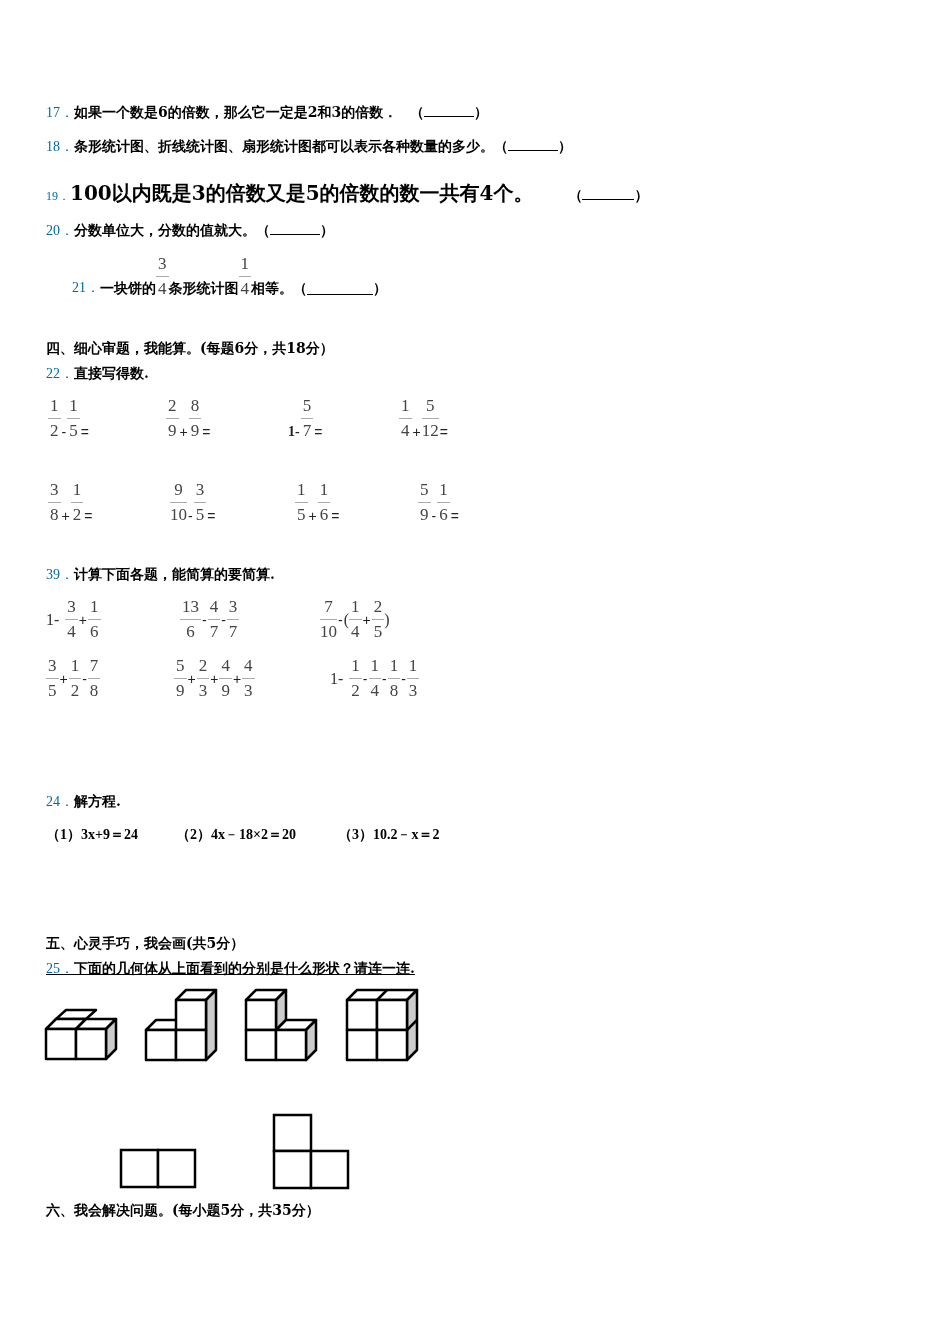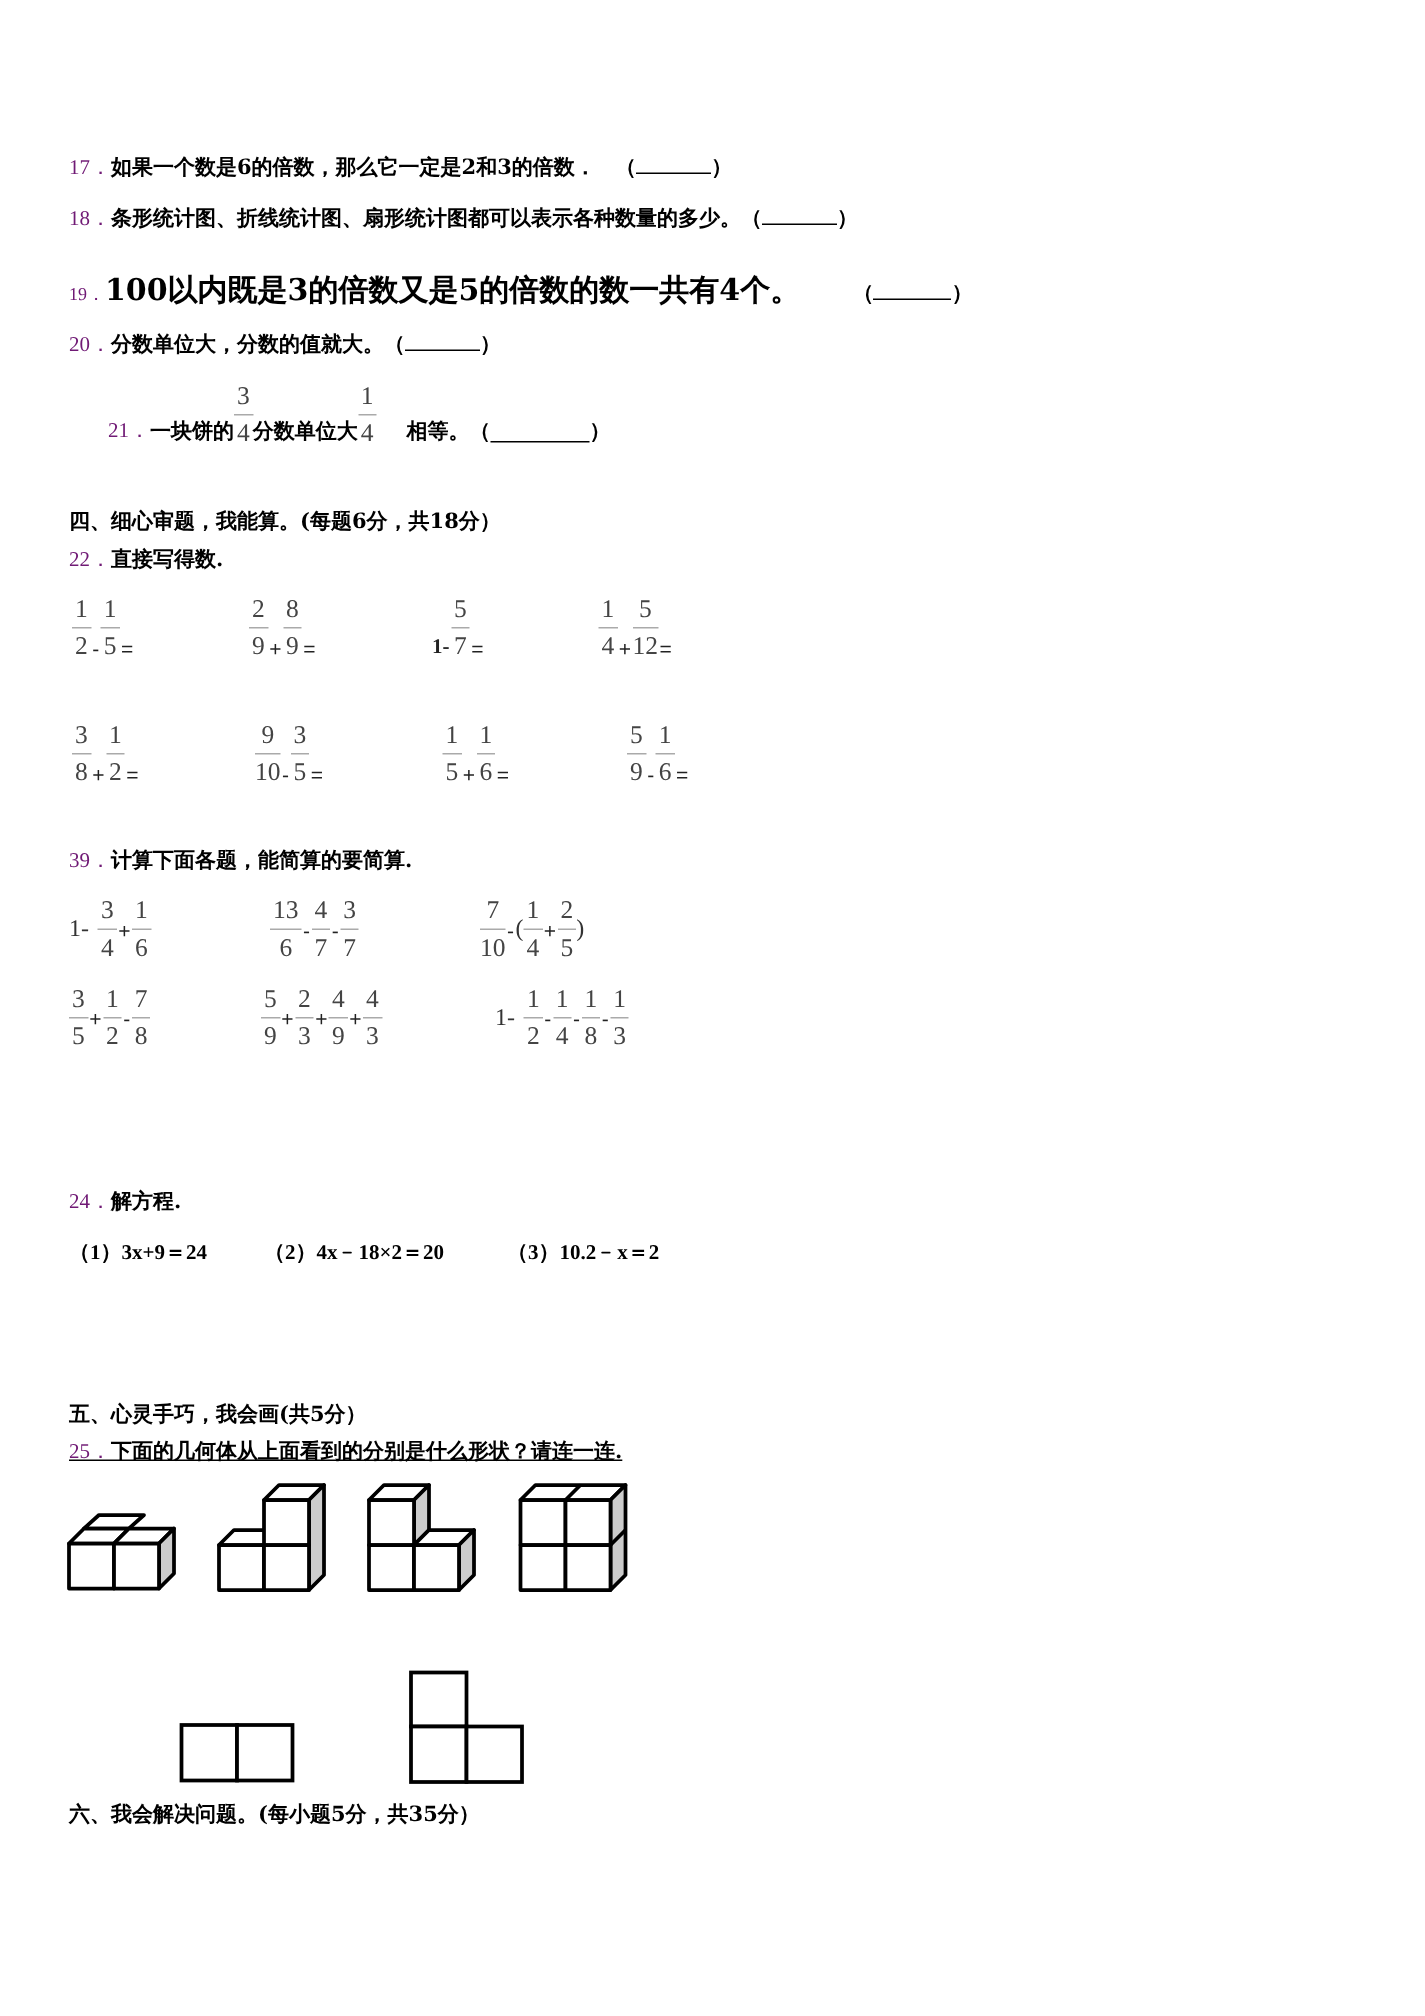--- a/index.html
+++ b/index.html
@@ -1,20 +1,20 @@
 <!DOCTYPE html>
 <html><head>
 <meta charset="utf-8">
 <style>
   html, body { margin: 0; padding: 0; background: #ffffff; }
   body { width: 950px; height: 1344px; position: relative; overflow: hidden;
          font-family: "DejaVu Serif", "Liberation Serif", serif; color: #000; }
   .abs { position: absolute; white-space: nowrap; }
   .line { font-size: 14px; font-weight: bold; line-height: 18px; }
-  .num { font-weight: normal; color: #701a75; font-family: "Liberation Serif", serif; font-size: 14px; }
+  .num { font-weight: normal; color: #0369a1; font-family: "Liberation Serif", serif; font-size: 14px; }
   .big { font-size: 20px; font-weight: bold; }
   .big .num { font-size: 12px; }
   .blank { display: inline-block; border-bottom: 1.5px solid #000; height: 12px; vertical-align: baseline; }
   .frac { display: inline-block; vertical-align: middle; text-align: center;
           font-family: "Liberation Serif", serif; font-weight: normal; color: #444; font-size: 17px; line-height: 20px; }
   .frac .n { display: block; border-bottom: 1px solid #aaa; padding: 0 2px 2px 2px; }
   .frac .d { display: block; padding-top: 2px; }
   .op { font-family: "Liberation Sans", sans-serif; font-size: 14px; color: #222; vertical-align: middle; margin: 0 1px; }
   .expr { display: flex; align-items: center; position: absolute; }
   .expr .op.lower { align-self: flex-end; margin-bottom: 1px; }
@@ -43,26 +43,26 @@
   <span class="num">20．</span><span>分数单位大，分数的值就大。</span><span>（</span><span class="blank" style="width:50px;"></span><span>）</span>
 </div>
 
 <div class="abs line" style="left:46px; top:254px; display:flex; align-items:flex-end;">
   <span class="num" style="padding-bottom:2px;margin-left:26px;">21．</span>
   <span style="padding-bottom:2px;">一块饼的</span>
   <span class="frac">
       <span class="n">3</span>
       <span class="d">4</span>
     </span>
-  <span style="padding-bottom:2px;">分数单位大</span>
-  <span class="frac">
-      <span class="n">1</span>
-      <span class="d">4</span>
-    </span>
-  <span style="padding-bottom:2px;margin-left:20px;">相等。</span>
+  <span style="padding-bottom:2px;">条形统计图</span>
+  <span class="frac">
+      <span class="n">1</span>
+      <span class="d">4</span>
+    </span>
+  <span style="padding-bottom:2px;">相等。</span>
   <span style="padding-bottom:2px;">（</span>
     <span class="blank" style="width:66px; margin-bottom:4px;"></span>
     <span style="padding-bottom:2px;">）</span>
 </div>
 
 <div class="abs line" style="left:46px; top:339px;">四、细心审题，我能算。(每题6分，共18分）</div>
 <div class="abs line" style="left:46px; top:364px;">
   <span class="num">22．</span><span>直接写得数.</span>
 </div>
 

